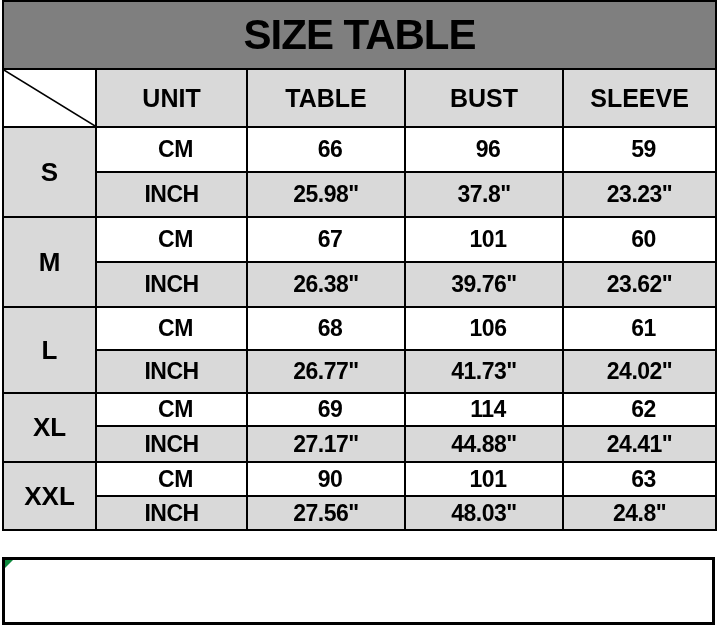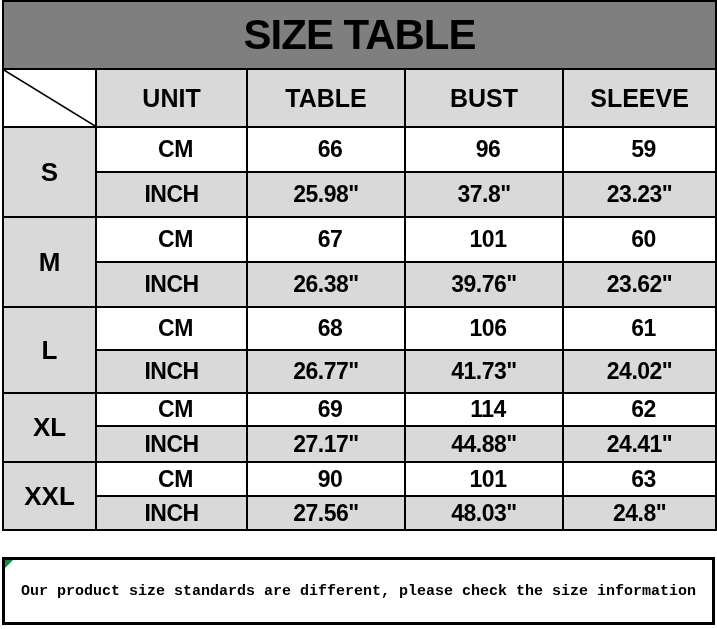--- a/index.html
+++ b/index.html
@@ -199,16 +199,15 @@
       <td class="val">INCH</td>
       <td class="val">27.56"</td>
       <td class="val">48.03"</td>
       <td class="val">24.8"</td>
     </tr>
   </tbody>
     </table>
 
   <div class="footer-box">
     <span class="corner-marker"></span>
-    <span>Our product size standards are different, please check the size information</span>
   </div>
 
 </div>
 
 </body></html>

